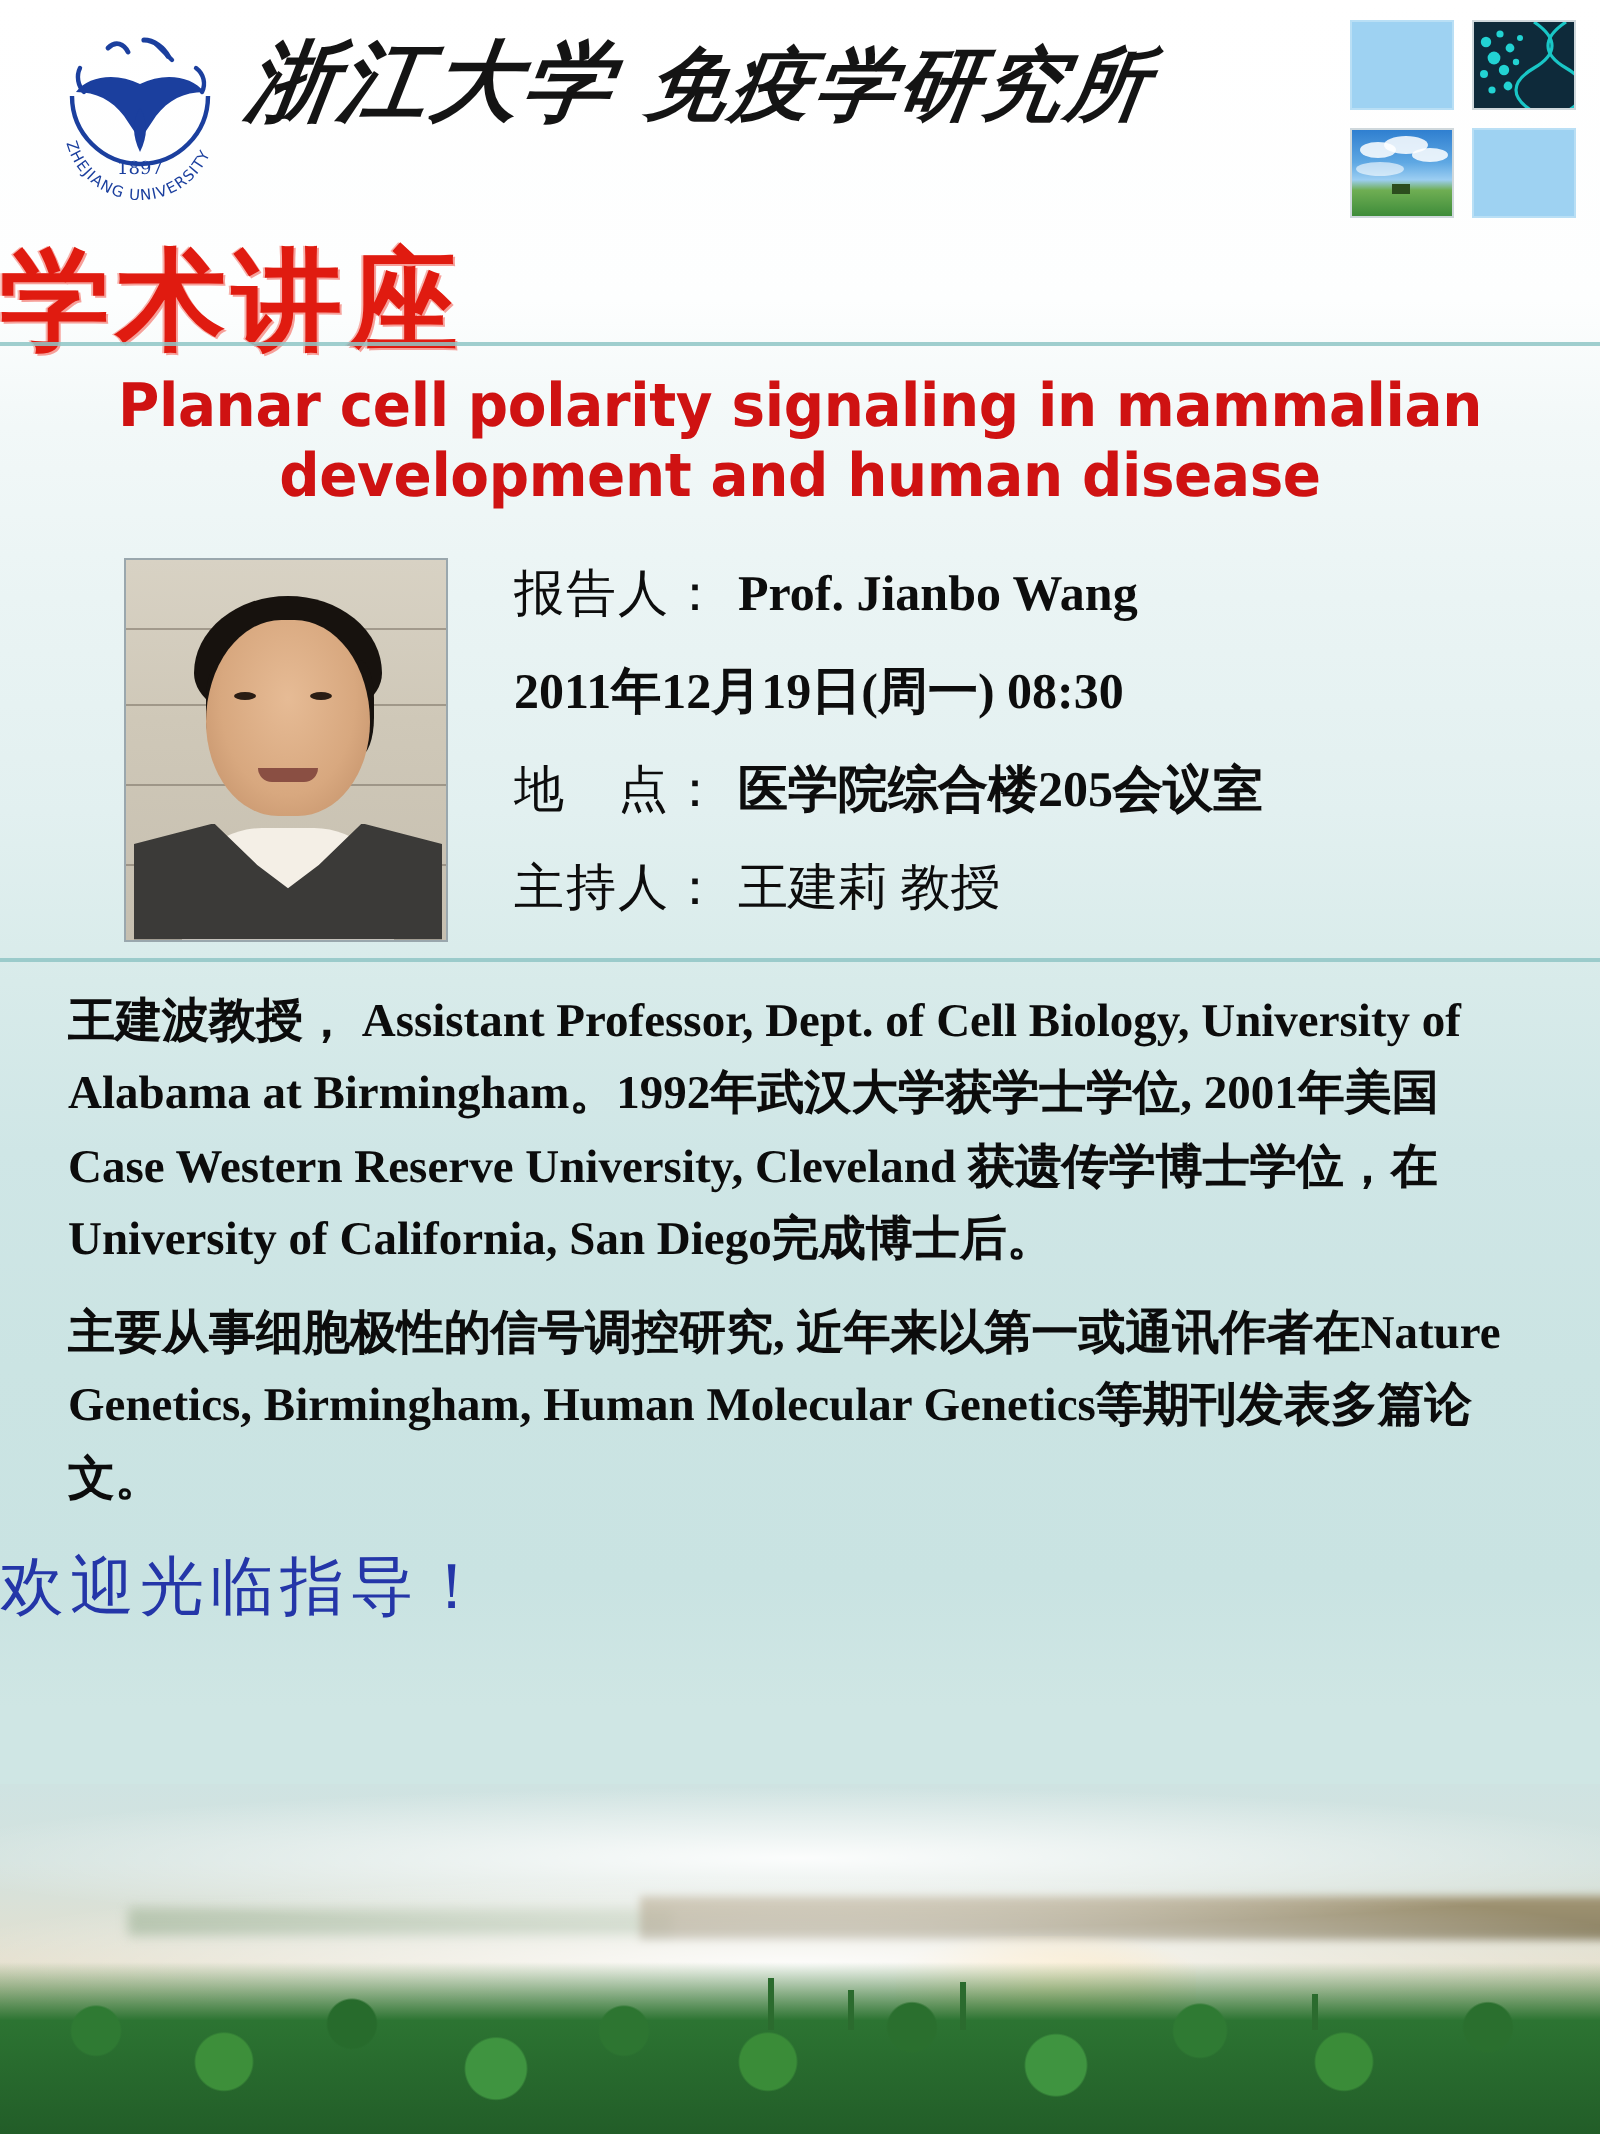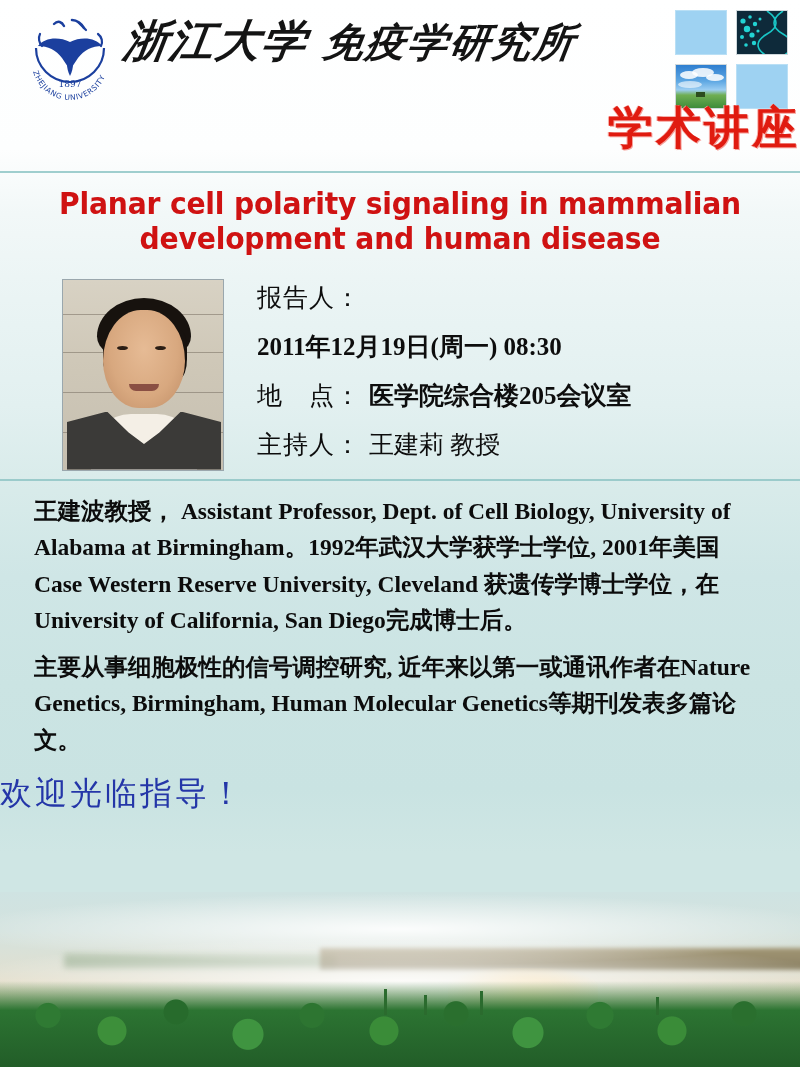--- a/index.html
+++ b/index.html
@@ -25,23 +25,23 @@
   .calli{
     position:absolute;left:124px;top:12px;
     font-family:"DejaVu Sans",sans-serif;
     font-size:44px;font-weight:700;color:#141414;
     font-style:italic;letter-spacing:2px;
     transform:skewX(-8deg);
     white-space:nowrap;
   }
   .calli .c2{margin-left:16px;font-size:40px;}
   .lecture-title{
-    position:absolute;left:0;right:0;top:98px;text-align:right;
+    position:absolute;left:0;right:0;top:114px;text-align:left;
     font-family:"DejaVu Sans",sans-serif;
-    font-size:45px;font-weight:700;color:#e01b10;
+    font-size:55px;font-weight:700;color:#e01b10;
     letter-spacing:3px;
     text-shadow:1px 1px 0 #f6a09a, -1px 0 0 #f7b2ac;
   }
   .tiles{
     position:absolute;right:12px;top:10px;
     width:113px;height:95px;
     display:grid;grid-template-columns:52px 52px;grid-template-rows:45px 45px;
     gap:9px;
   }
   .tile{width:52px;height:45px;border:1px solid #cfd8dc;box-sizing:border-box;}
@@ -258,20 +258,21 @@
       <div class="eye l"></div>
       <div class="eye r"></div>
       <div class="mouth"></div>
       <div class="shirt"></div>
       <div class="vest"></div>
     </div>
 
     <div class="info">
       <div class="info-row">
         <span class="info-label">报告人：</span>
+        <span class="info-value">Prof. Jianbo Wang</span>
       </div>
       <div class="info-row">
         <span class="info-value">2011年12月19日(周一) 08:30</span>
       </div>
       <div class="info-row">
         <span class="info-label">地　点：</span>
         <span class="info-value">医学院综合楼205会议室</span>
       </div>
       <div class="info-row light">
         <span class="info-label">主持人：</span>

